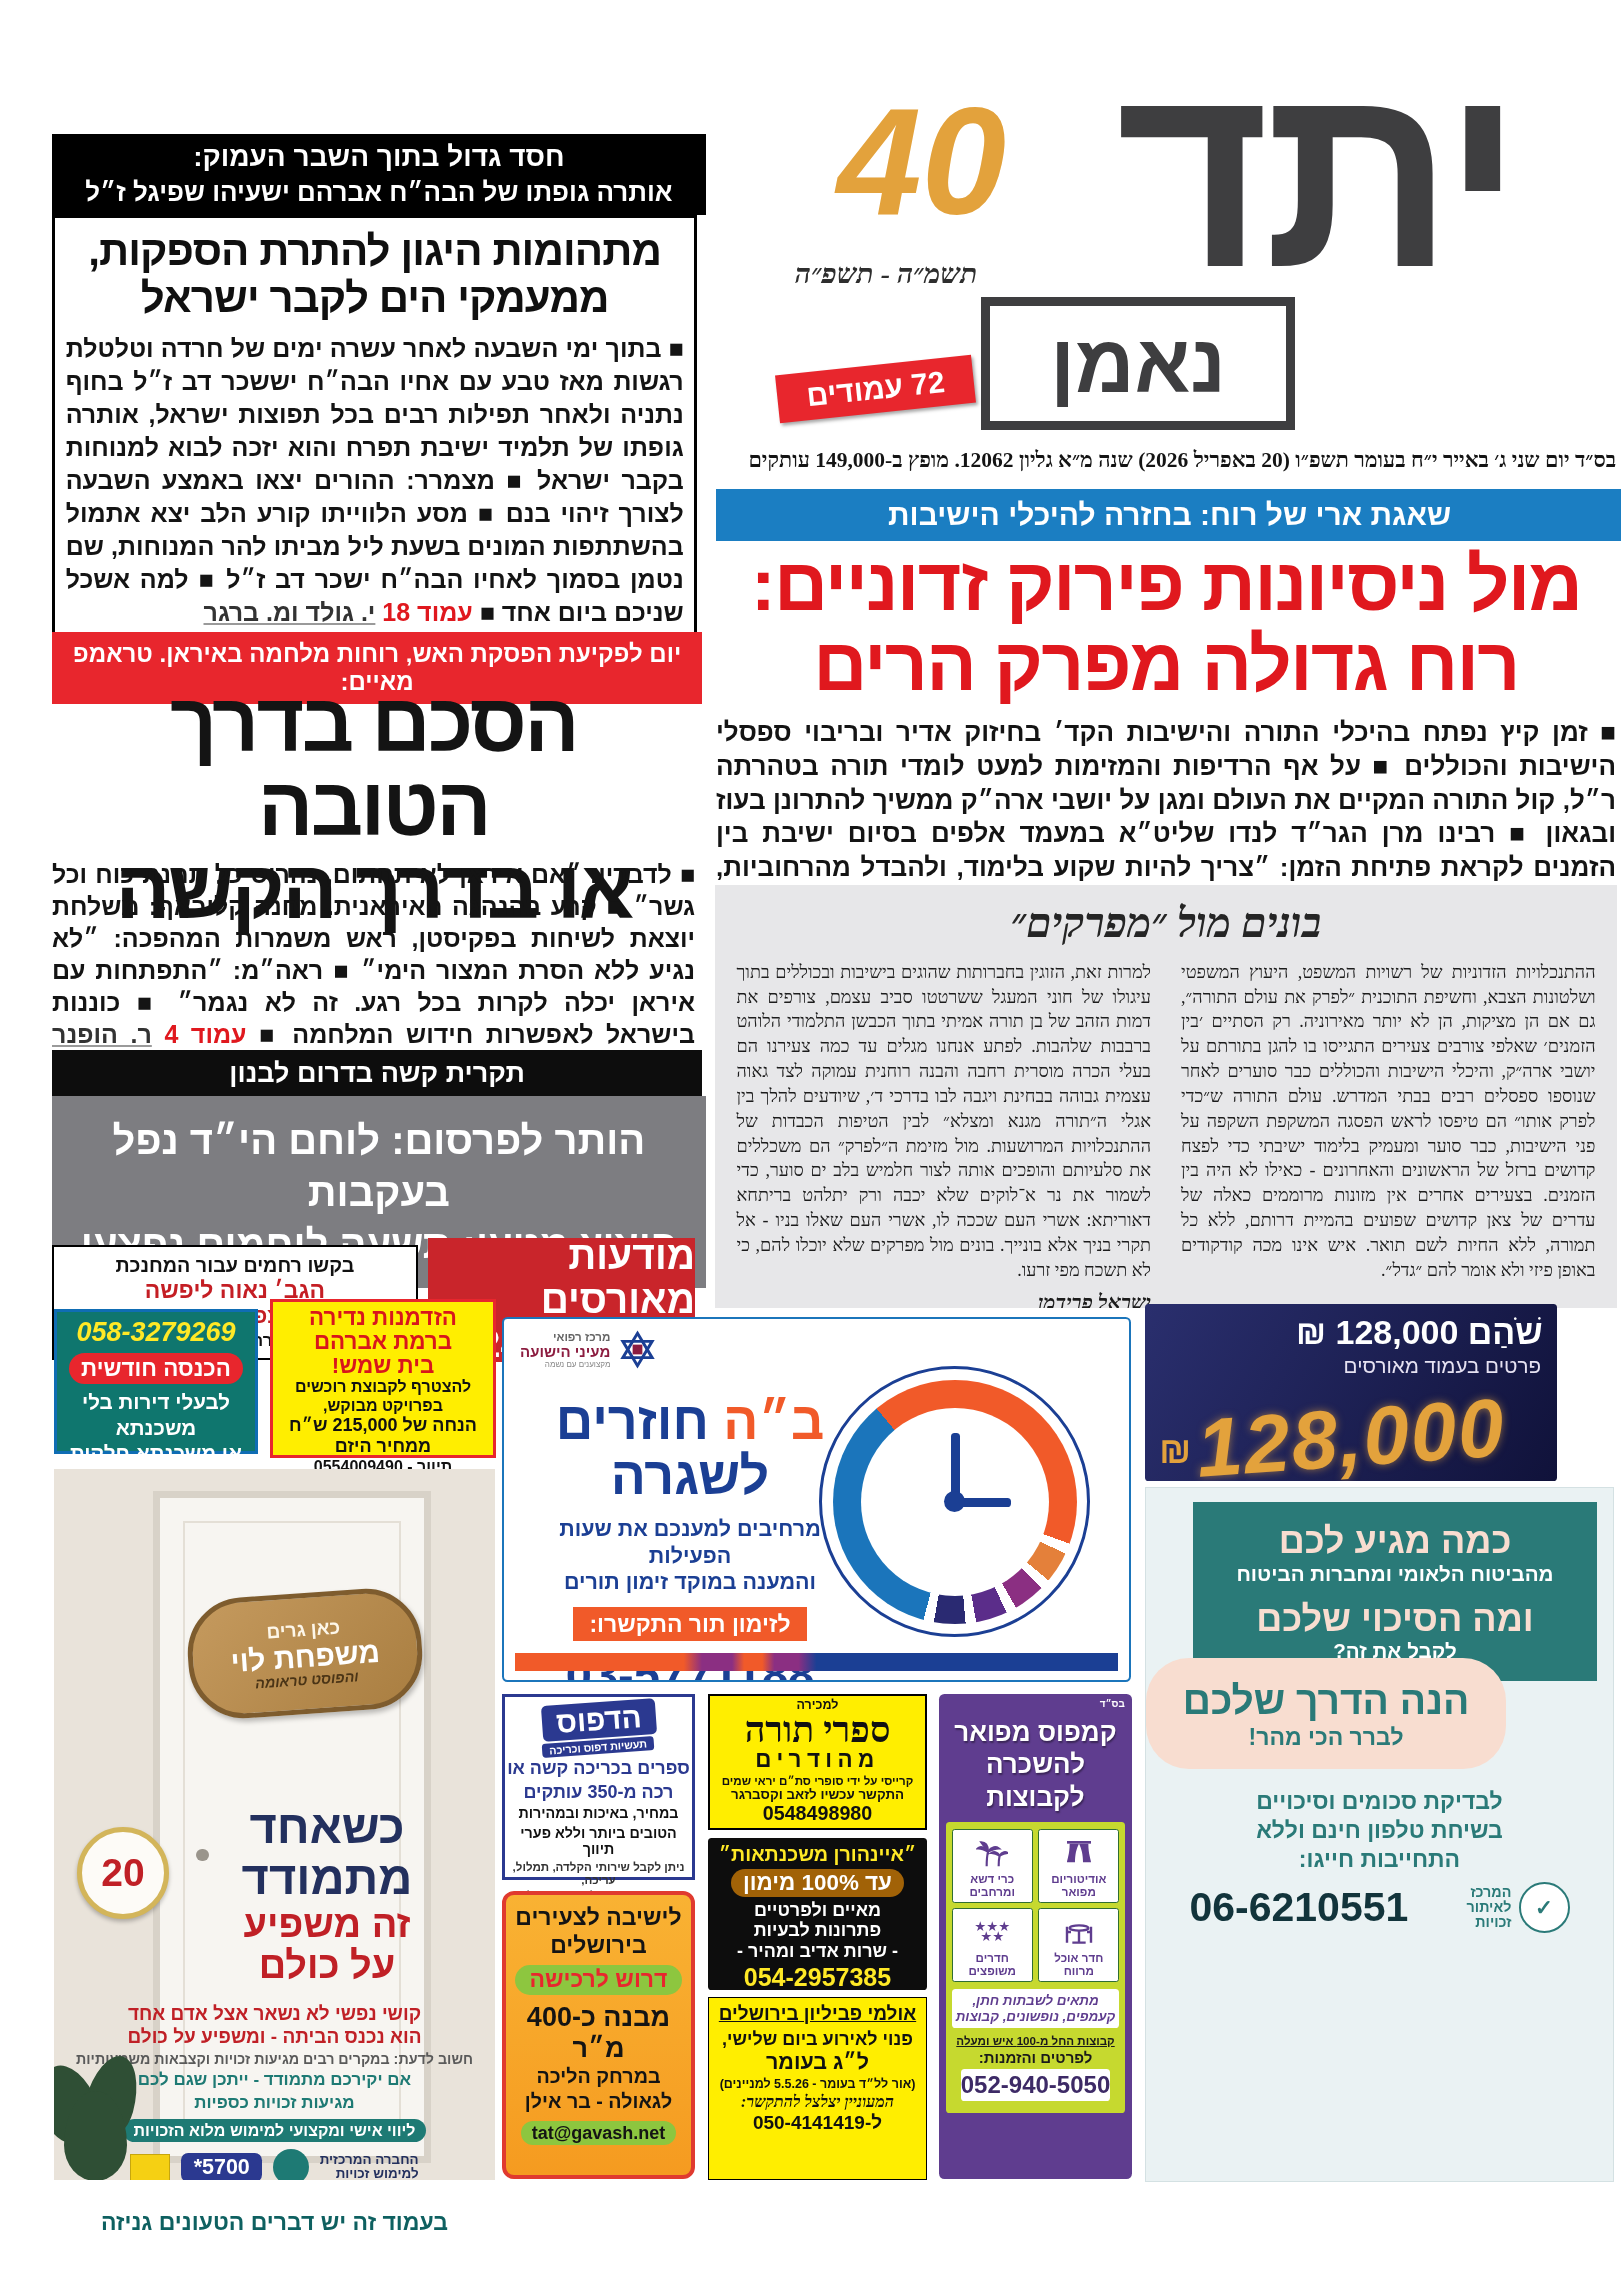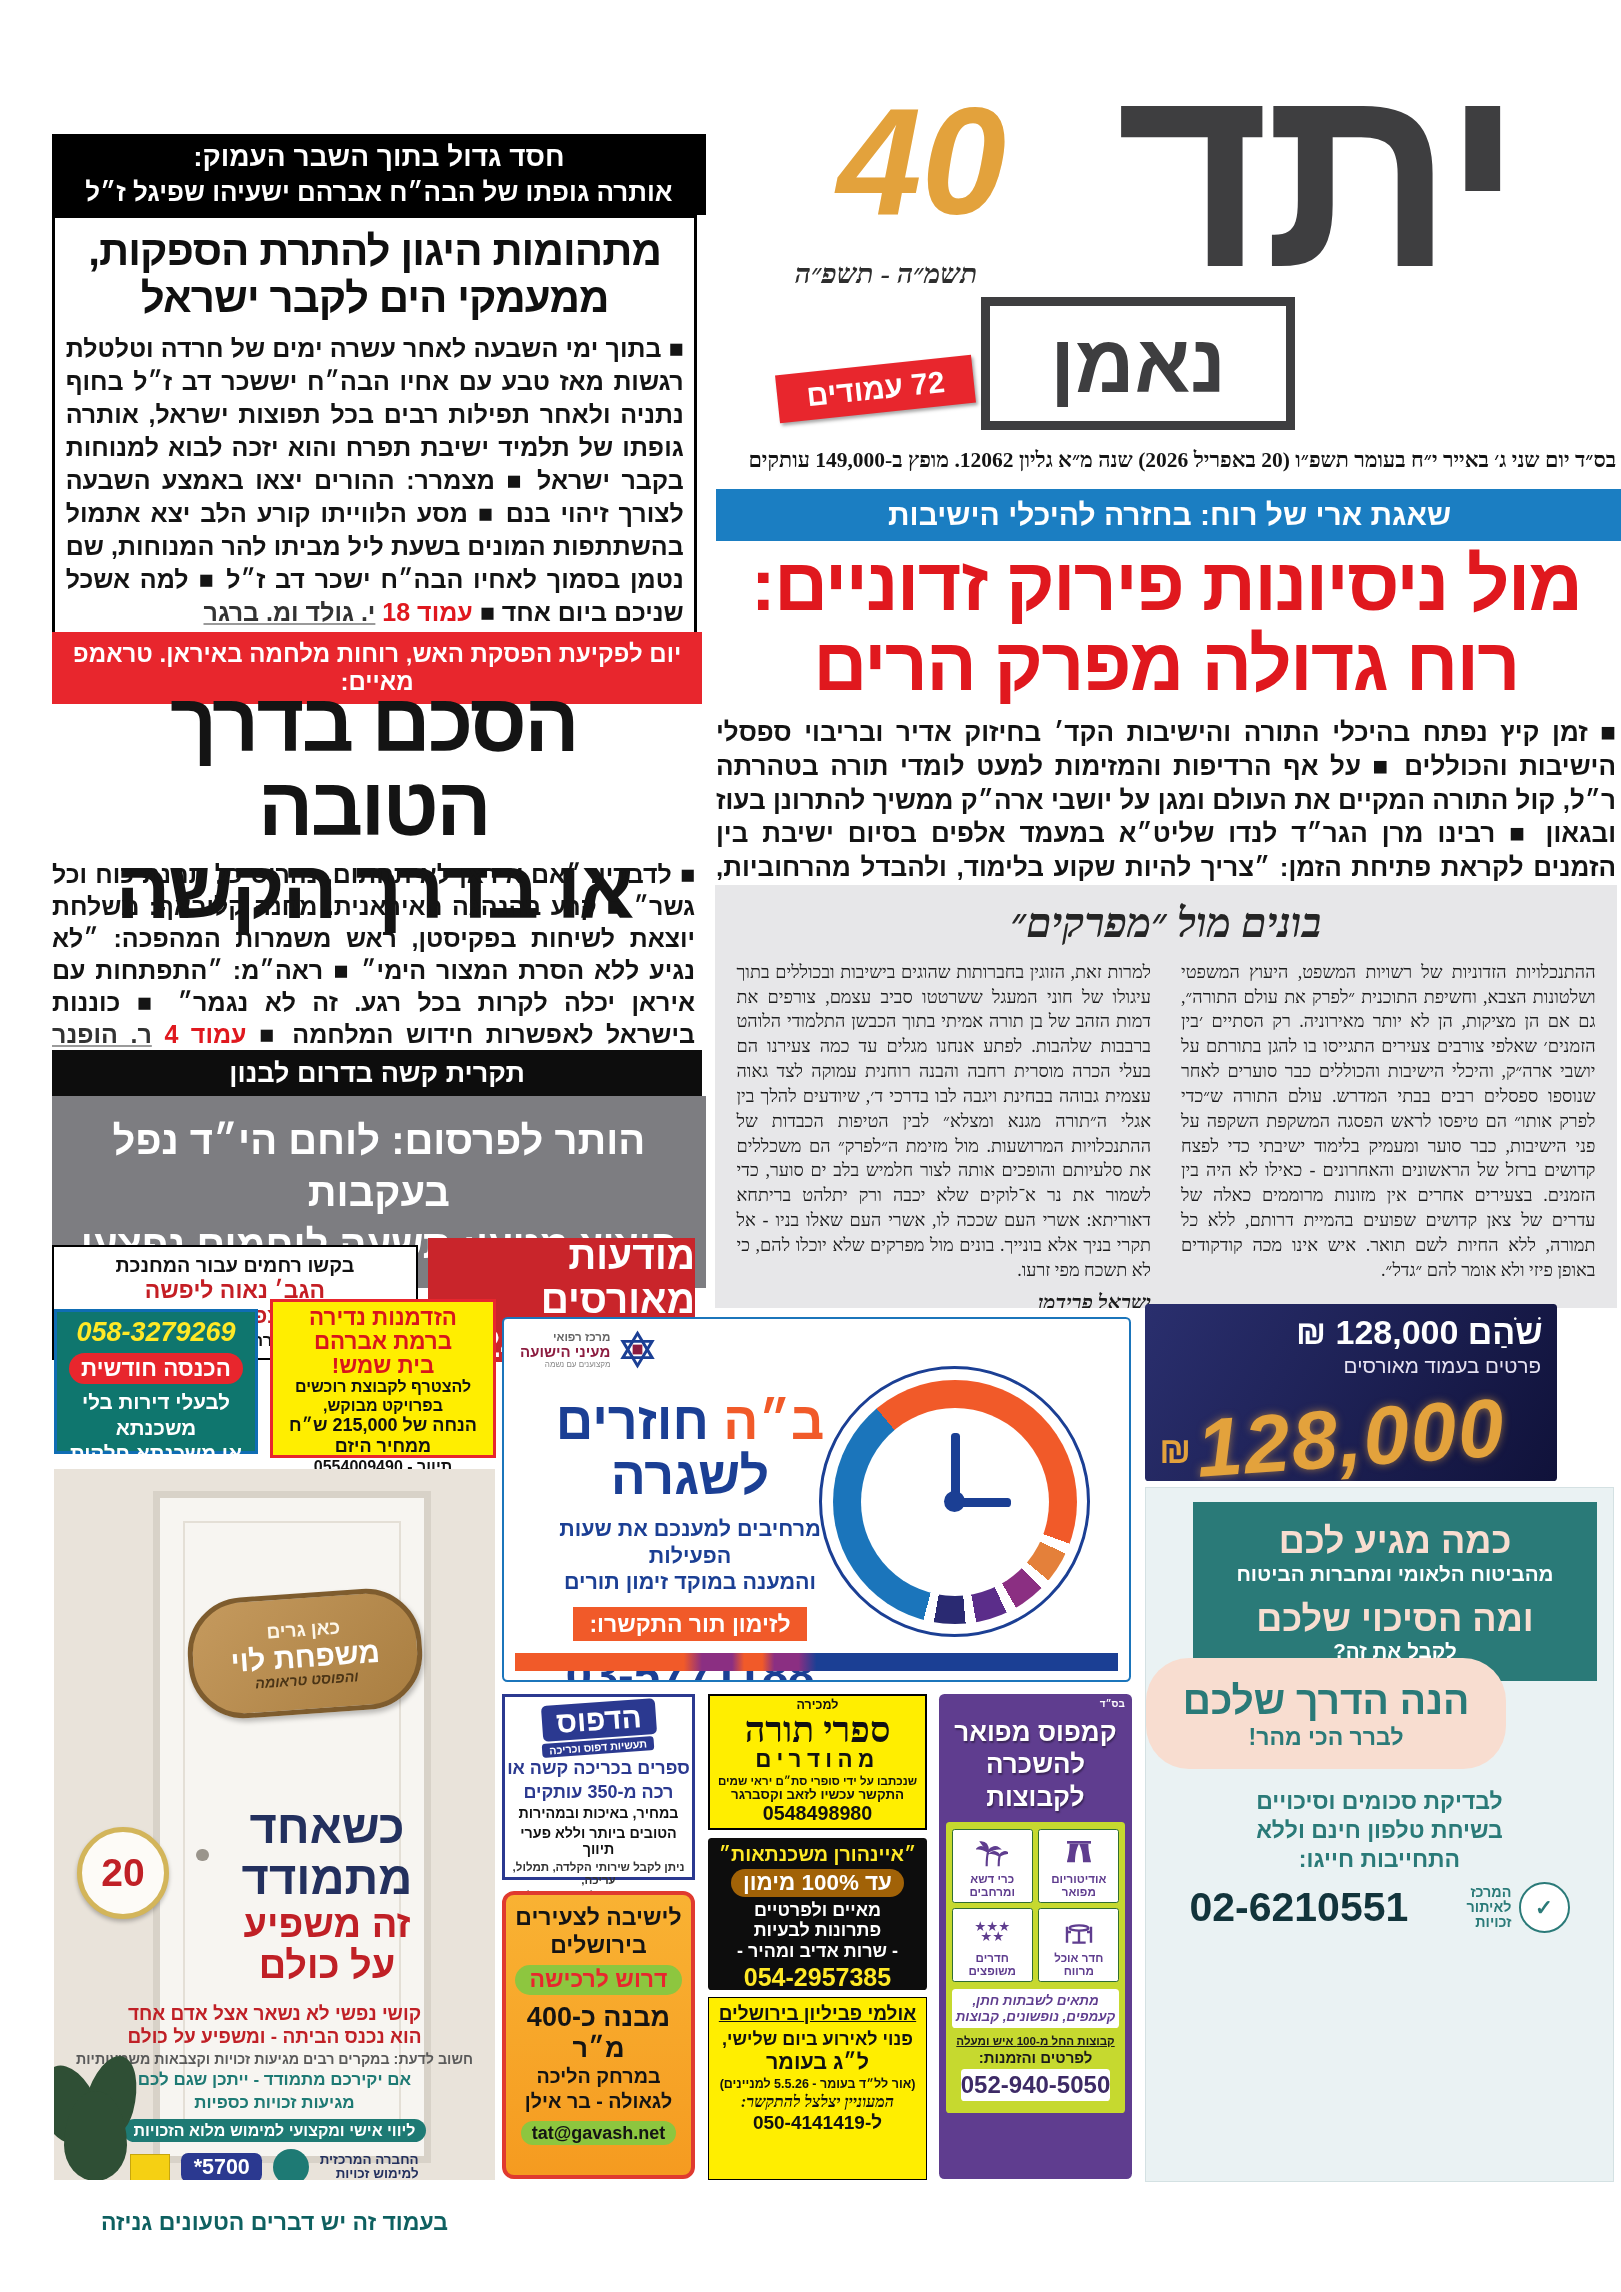--- a/index.html
+++ b/index.html
@@ -415,21 +415,21 @@
     <div class="ys-big">מבנה כ-400 מ״ר</div>
     <div class="ys-s">במרחק הליכה</div>
     <div class="ys-s">לגאולה - בר אילן</div>
     <div><span class="ys-mail ltr">tat@gavash.net</span></div>
   </div>
 
   <div class="ad-torah">
     <div class="tr-top">למכירה</div>
     <div class="tr-t1">ספרי תורה</div>
     <div class="tr-t2">מהודרים</div>
-    <div class="tr-l">שנכתבו על ידי סופרי סת״ם יראי שמים</div>
+    <div class="tr-l">קרייסי על ידי סופרי סת״ם יראי שמים</div>
     <div class="tr-c">התקשר עכשיו לזאב וקסברגר</div>
     <div class="tr-p ltr">0548498980</div>
   </div>
 
   <div class="ad-einhorn">
     <div class="en-t">״איינהורן משכנתאות״</div>
     <div><span class="en-pill">עד 100% מימון</span></div>
     <div class="en-l">מאיים ולפרטיים</div>
     <div class="en-l">פתרונות לבעיות</div>
     <div class="en-l">- שרות אדיב ומהיר -</div>
@@ -535,21 +535,21 @@
     </div>
     <div class="rt-row">
       <div class="rt-logo">
         <div class="rt-circ">✓</div>
         <div class="rt-ltx">
           <div>המרכז</div>
           <div>לאיתור</div>
           <div>זכויות</div>
         </div>
       </div>
-      <div class="rt-ph ltr">02-6210551</div>
+      <div class="rt-ph ltr">06-6210551</div>
     </div>
   </div>
 
   <div class="ad-clock">
     <div class="ck-logo">
       <svg width="39" height="39" viewBox="0 0 24 24">
         <path d="M12 2 L21 17 H3 Z" fill="none" stroke="#1b3f94" stroke-width="1.8"></path>
         <path d="M12 22 L3 7 H21 Z" fill="none" stroke="#1b3f94" stroke-width="1.8"></path>
         <rect x="9" y="9" width="6" height="6" fill="#8c1d40"></rect>
       </svg>

